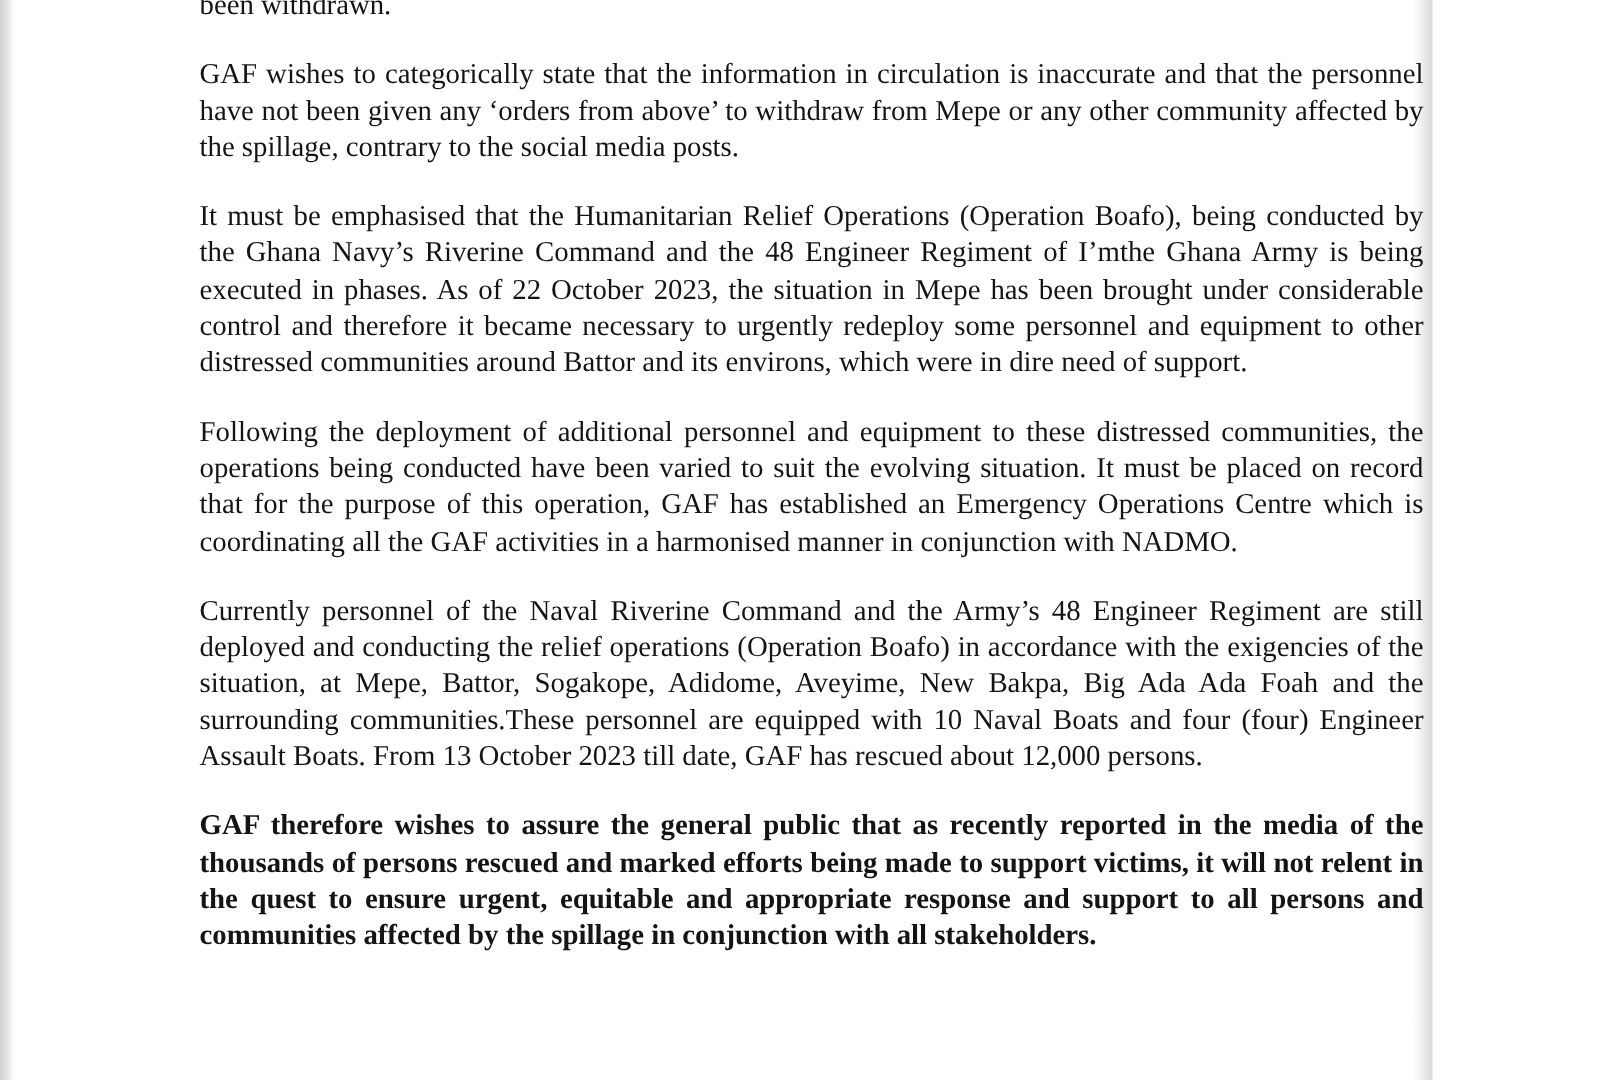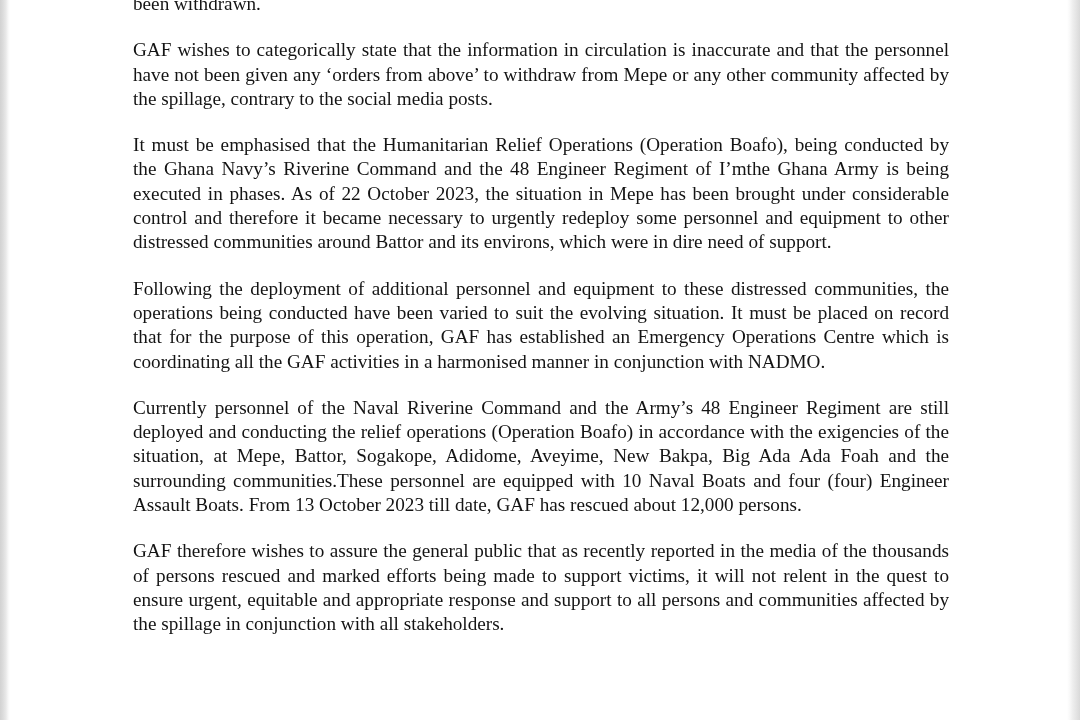--- a/index.html
+++ b/index.html
@@ -13,21 +13,21 @@
     background: #ffffff;
     font-family: "Liberation Serif", "DejaVu Serif", serif;
     position: relative;
   }
 
   
   #page-sheet {
     position: absolute;
     left: 0;
     top: 0;
-    width: 1080px;
+    width: 955px;
     height: 720px;
     background: #ffffff;
   }
 
   
   .edge-shadow {
     position: absolute;
     top: 0;
     height: 720px;
     pointer-events: none;
@@ -68,20 +68,21 @@
   }
 
   .para {
     margin: 0 0 22px 0;
     text-align: justify;
     text-align-last: left;
     hyphens: none;
   }
   .para:last-child {
     margin-bottom: 0;
+    font-weight: bold;
   }
 
   
   .para.partial {
     margin-bottom: 22px;
   }
 </style>
 </head>
 <body>
 

